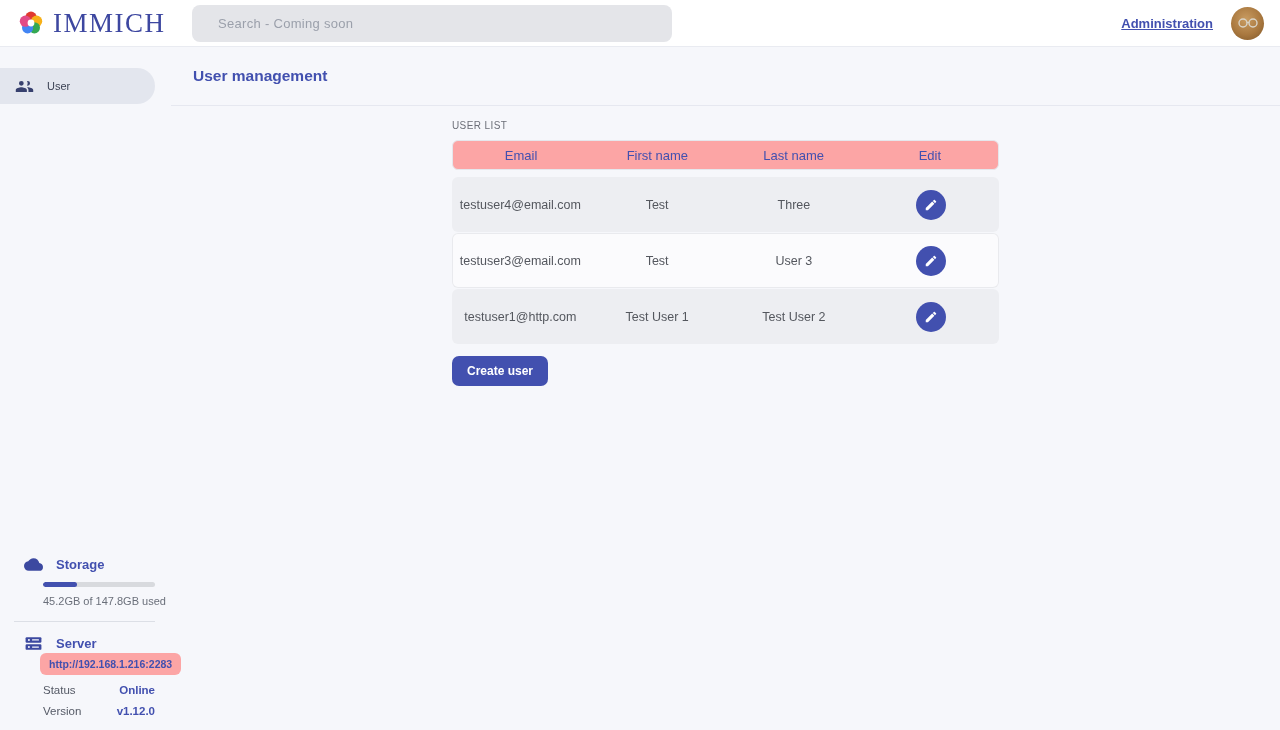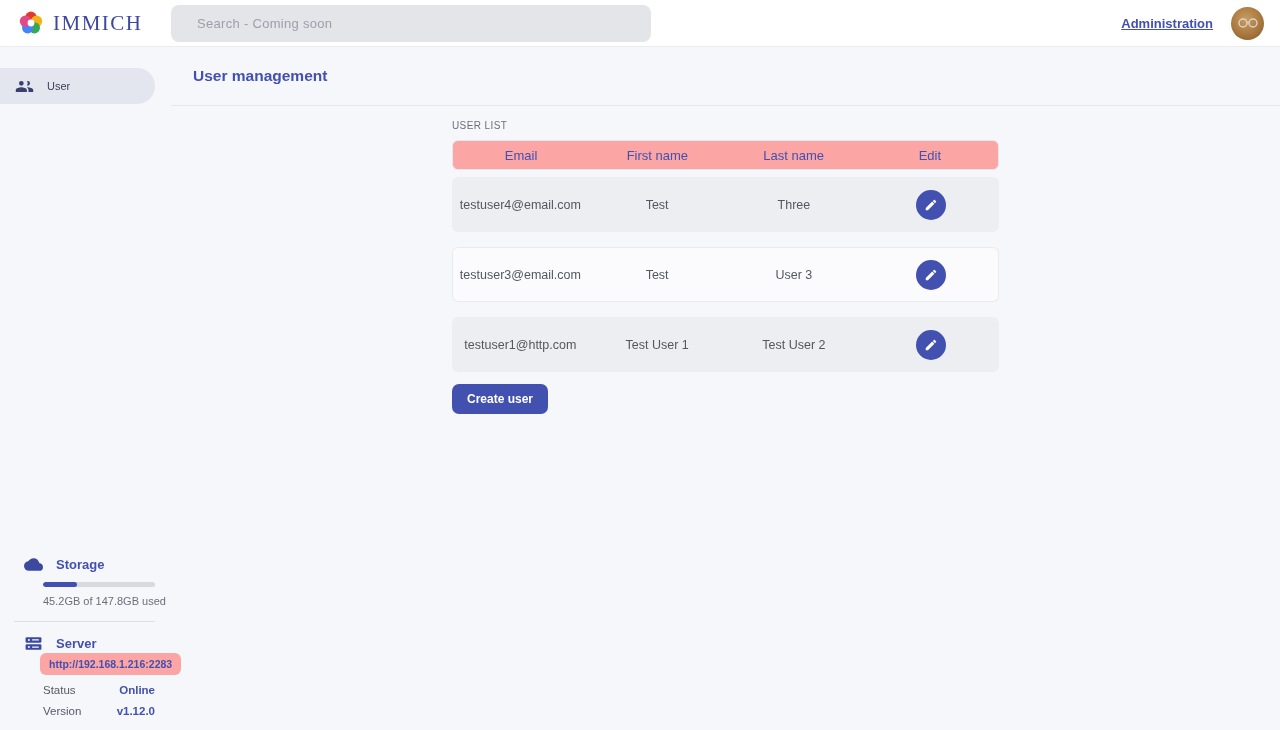--- a/index.html
+++ b/index.html
@@ -15,24 +15,24 @@
   }
   
   .navbar {
     position: relative; height: 47px; background: var(--navbar-bg);
     border-bottom: 1px solid #e9ebf1;
     display: flex; align-items: center;
   }
   .logo-group { margin-left: 18px; display: flex; align-items: center; gap: 9px; }
   .logo-text {
     font-family: "Liberation Serif", "DejaVu Serif", serif;
-    font-size: 21px; letter-spacing: 1.5px; color: #3d47a0; font-weight: 500;
+    font-size: 27px; letter-spacing: 1.5px; color: #3d47a0; font-weight: 500;
   }
   .search-input {
-    position: absolute; left: 171px; top: 5px; width: 480px; height: 37px;
+    position: absolute; left: 192px; top: 5px; width: 480px; height: 37px;
     background: #e4e5e9; border: none; border-radius: 8px;
     padding-left: 26px; font-size: 13px; color: #5b6068; outline: none;
     font-family: inherit;
   }
   .search-input::placeholder { color: #9ba0ab; letter-spacing: 0.3px; }
   .nav-right { margin-left: auto; display: flex; align-items: center; gap: 18px; margin-right: 16px; }
   .admin-link {
     font-size: 13px; font-weight: bold; color: var(--primary);
     text-decoration: underline; cursor: pointer;
   }
@@ -86,21 +86,21 @@
   .section-label {
     font-size: 10px; color: #6c6f78; font-weight: 500;
     letter-spacing: 0.4px; margin-bottom: 9px;
   }
   .grid-4 { display: grid; grid-template-columns: repeat(4, 1fr); align-items: center; }
   .grid-4 > div { text-align: center; }
   .table-header {
     height: 30px; background: #fca5a5; border: 1px solid #e5e7ec; border-radius: 6px;
     margin-bottom: 7px; font-size: 13px; color: var(--primary); font-weight: 500;
   }
-  .rows { display: flex; flex-direction: column; gap: 15px; }
+  .rows { display: flex; flex-direction: column; gap: 1px; }
   .row { height: 55px; border-radius: 6px; font-size: 12.5px; color: #54575e; }
   .row:nth-child(odd) { background: #edeef2; }
   .row:nth-child(even) { background: #fbfbfd; box-shadow: inset 0 0 0 1px #e9eaee; }
   .edit-btn {
     width: 30px; height: 30px; border-radius: 50%; border: none;
     background: var(--primary); color: #fff; cursor: pointer;
     display: inline-flex; align-items: center; justify-content: center;
   }
   .create-btn {
     margin-top: 12px; background: var(--primary); color: #fff; border: none;

